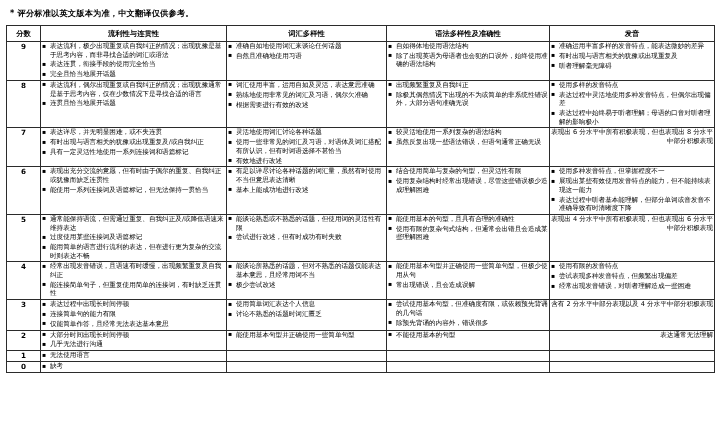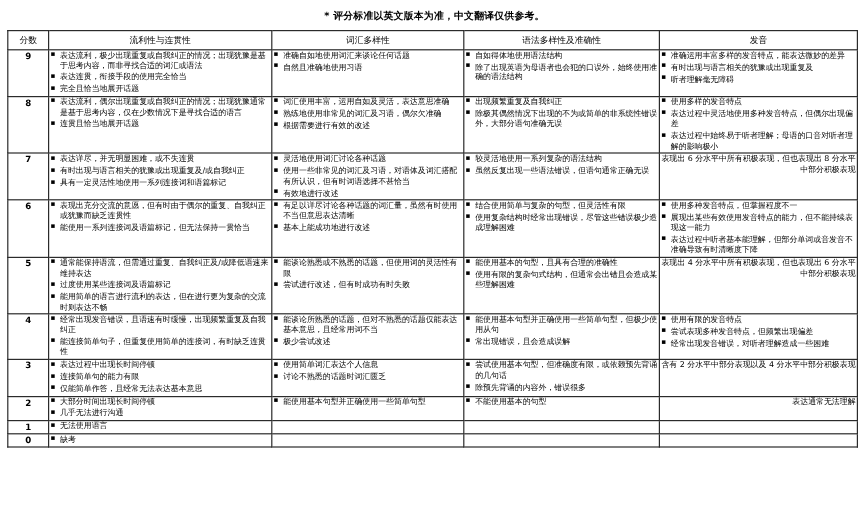--- a/index.html
+++ b/index.html
@@ -21,38 +21,37 @@
     box-sizing: border-box;
     padding: 4px 6px 0 6px;
   }
   .note {
     font-size: 8.2px;
     font-weight: bold;
     line-height: 14px;
     letter-spacing: 0.2px;
     margin: 2px 0 5px 4px;
     color: #000;
-    text-align: center;
   }
   table.rubric {
     width: 708px;
     border-collapse: collapse;
     table-layout: fixed;
     border: 1px solid #000;
   }
   table.rubric th,
   table.rubric td {
     border: 1px solid #2b2b2b;
     vertical-align: top;
     padding: 0;
   }
   thead th {
     text-align: center;
     font-size: 7.3px;
-    font-weight: normal;
+    font-weight: bold;
     height: 15px;
     line-height: 15px;
     padding: 0 2px;
     white-space: nowrap;
   }
   td.score {
     text-align: center;
     font-size: 7.2px;
     font-weight: bold;
     padding-top: 3px;

